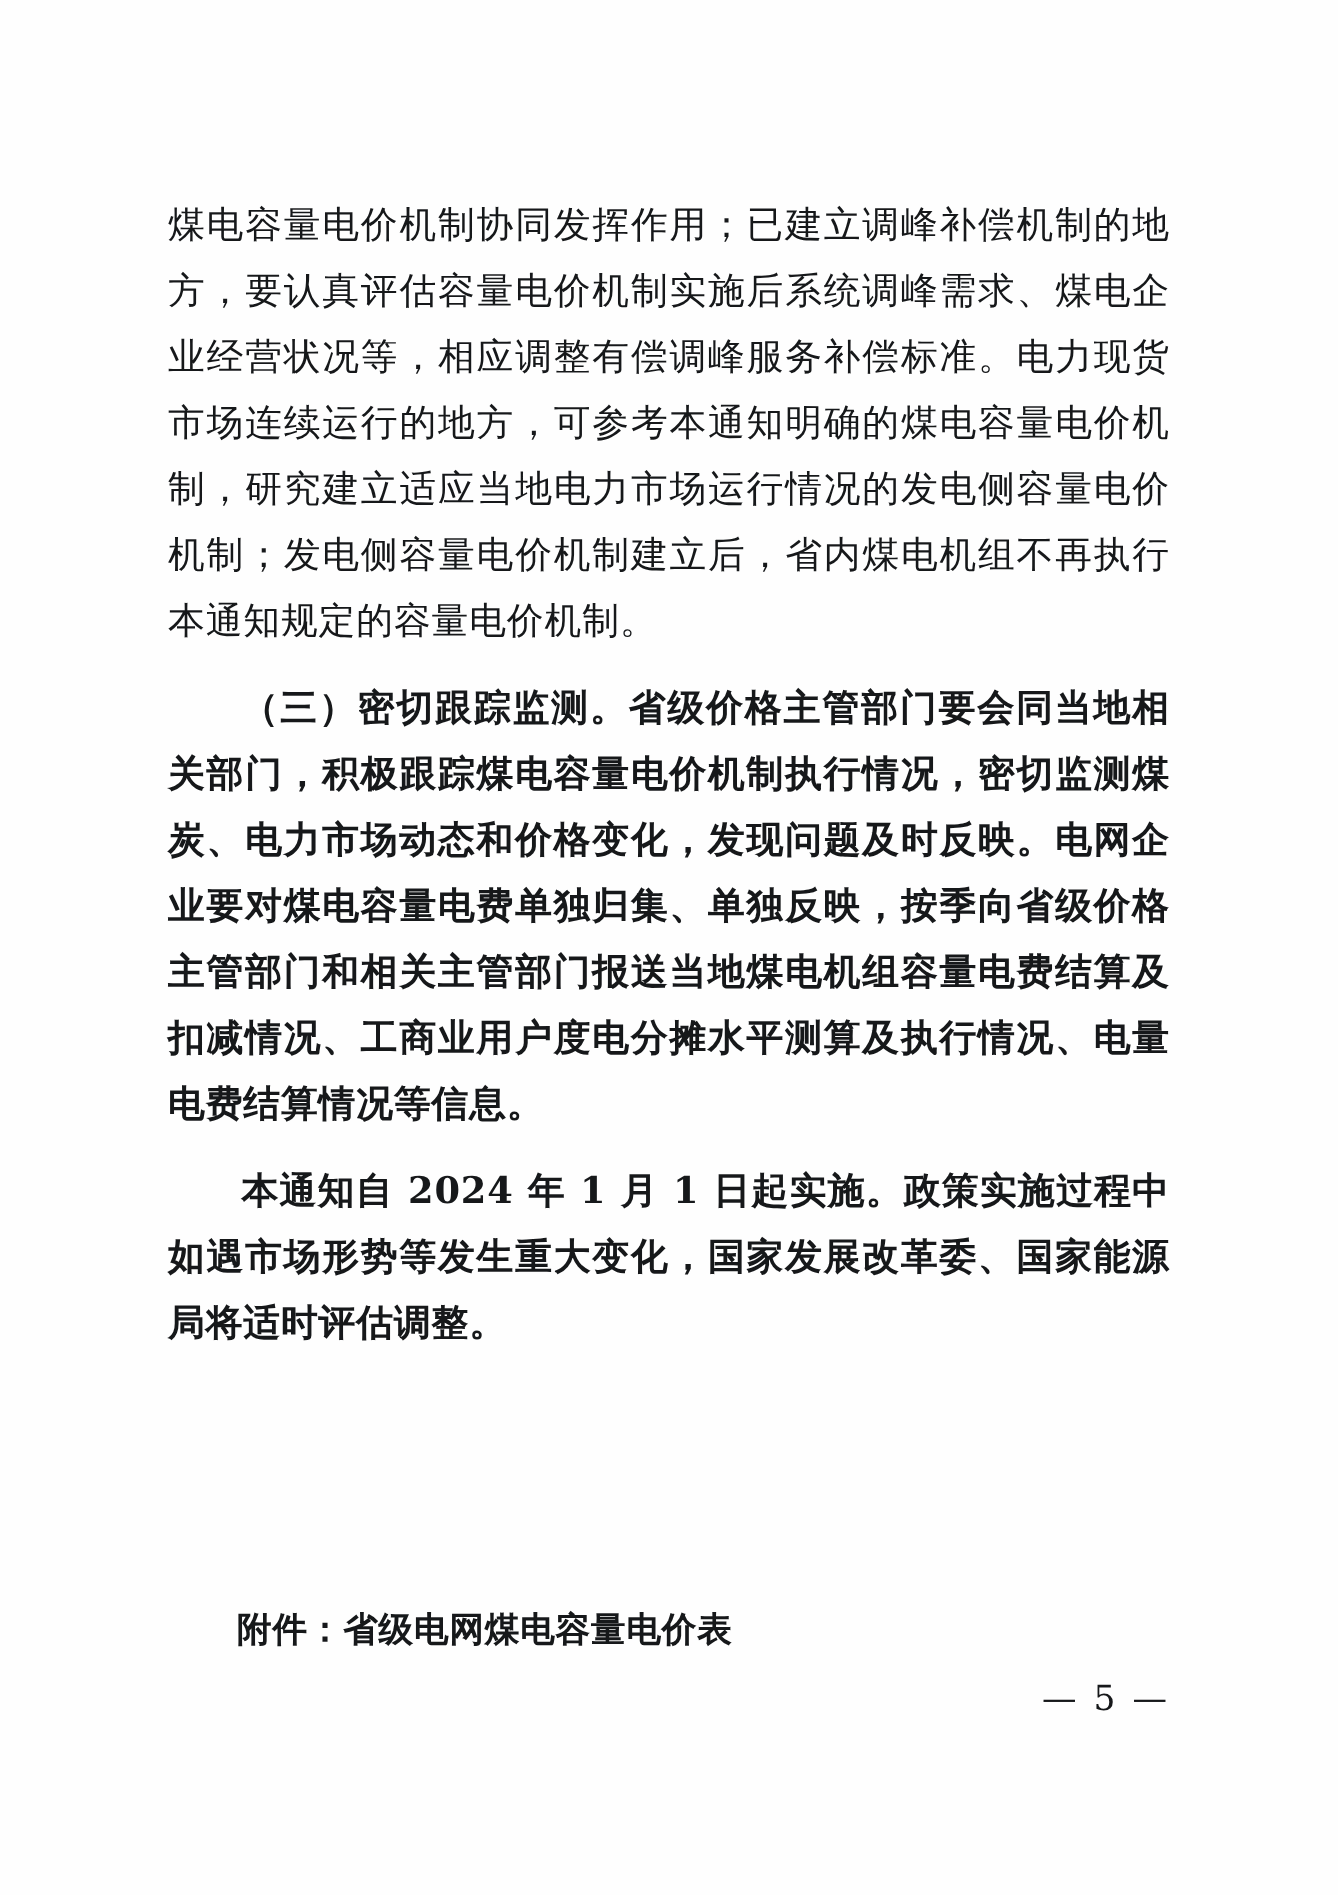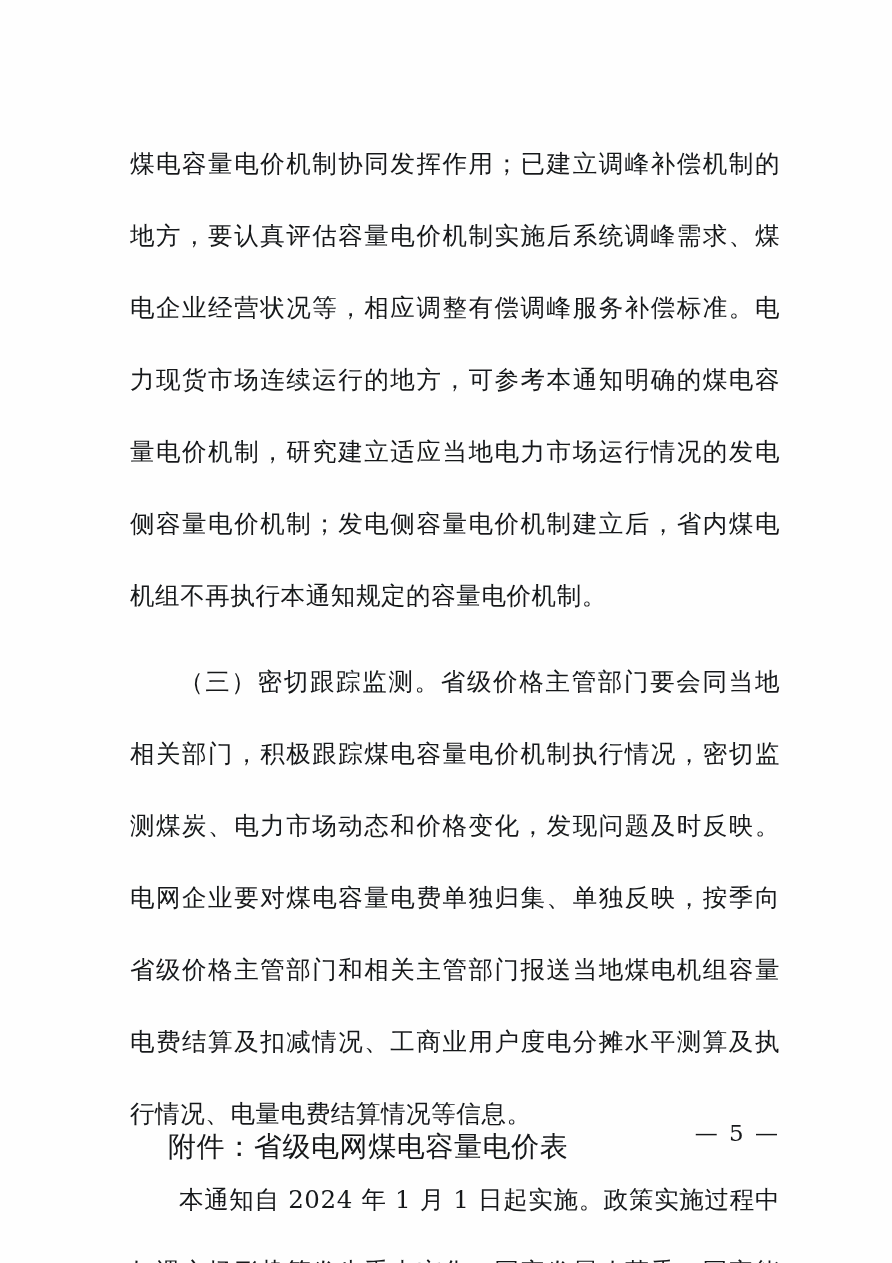--- a/index.html
+++ b/index.html
@@ -23,44 +23,46 @@
     box-sizing: border-box;
   }
   .content {
     position: absolute;
     left: 112px;
     top: 128px;
     width: 668px;
   }
   .para {
     font-size: 24.5px;
-    line-height: 72px;
+    line-height: 44px;
     letter-spacing: 0.6px;
     text-align: justify;
     text-justify: inter-ideograph;
-    margin: 0 0 2px 18px;
+    margin: 0 0 2px 0;
     color: #16181a;
     font-family: "DejaVu Serif", "Liberation Serif", serif;
   }
   .para.indent {
     text-indent: 2em;
+    font-weight: bold;
   }
   .gap-top {
     margin-top: 14px;
   }
   .attachment {
     position: absolute;
     left: 112px;
-    top: 1124px;
+    top: 1064px;
     width: 668px;
-    font-size: 28px;
+    font-size: 23px;
     line-height: 46px;
     letter-spacing: 0.6px;
     text-indent: 2em;
     color: #16181a;
+    font-weight: bold;
   }
   .page-number {
     position: absolute;
     right: 112px;
     top: 1120px;
     font-size: 23px;
     letter-spacing: 2px;
     color: #16181a;
     font-family: "DejaVu Serif", "Liberation Serif", serif;
   }

